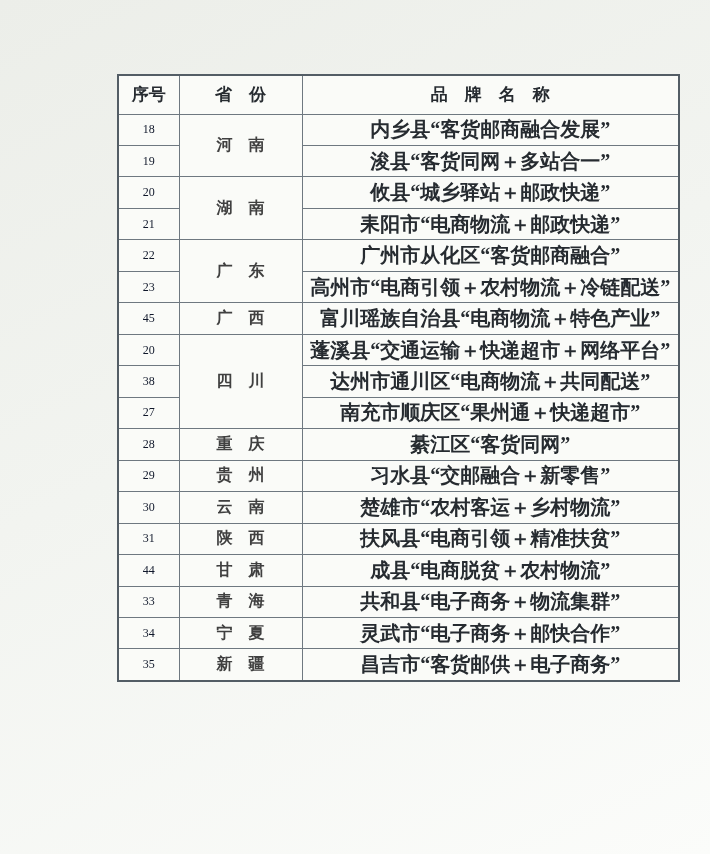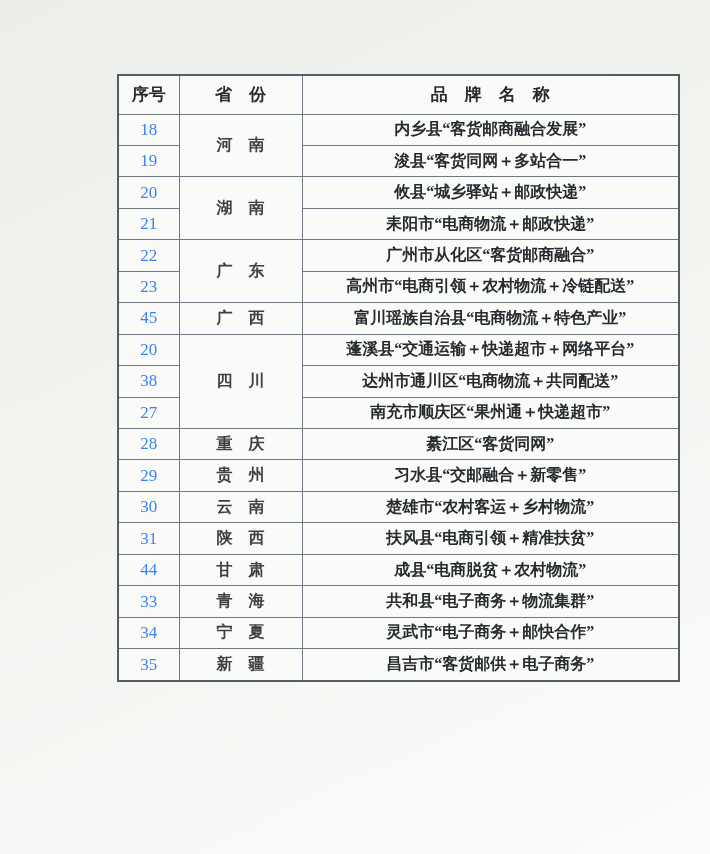--- a/index.html
+++ b/index.html
@@ -32,32 +32,32 @@
     white-space:nowrap;
   }
   .brand-table thead tr { height:39px; }
   .brand-table th {
     font-weight:bold;
     font-size:17px;
     color:#262b30;
   }
   td.cell-no {
     font-weight:normal;
-    font-size:17px;
-    color:#3b82f6;
+    font-size:12px;
+    color:#0f172a;
     font-family:"Liberation Serif","DejaVu Serif",serif;
   }
   td.cell-province {
     font-weight:bold;
     font-size:16px;
     color:#404040;
   }
   td.cell-brand {
     font-weight:bold;
-    font-size:16px;
+    font-size:20px;
     color:#262b30;
   }
 </style>
 </head>
 <body>
 
 <div class="page">
   <table class="brand-table">
     <colgroup>
       <col style="width:61px">

